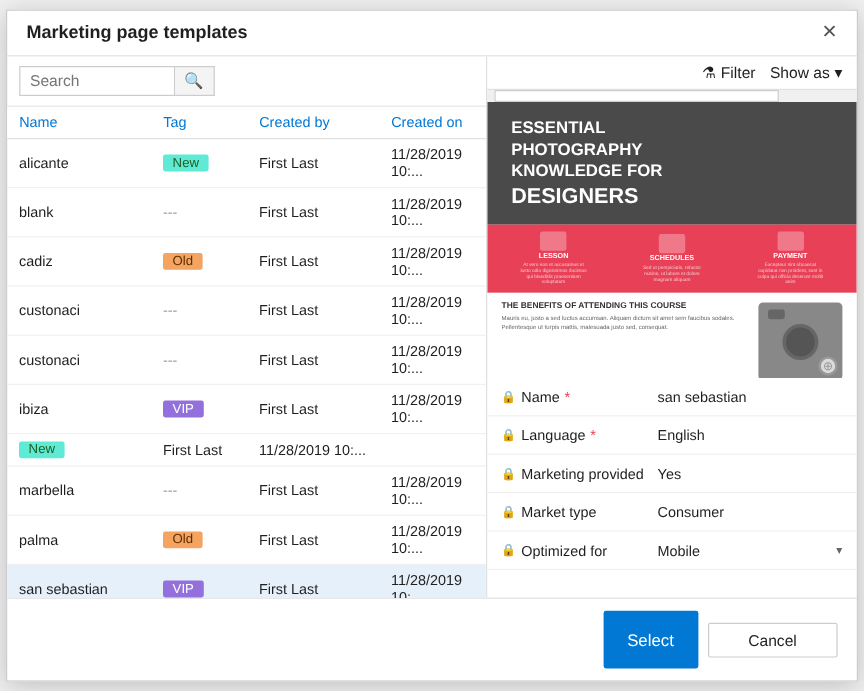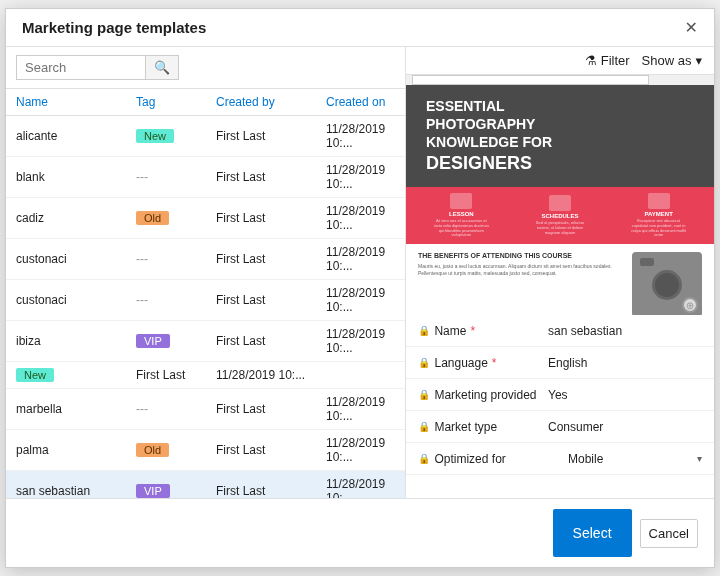--- a/index.html
+++ b/index.html
@@ -387,21 +387,20 @@
       flex: 1;
     }
 
     .property-value-dropdown {
       font-size: 12px;
       color: #1f1f1f;
       flex: 1;
       display: flex;
       align-items: center;
       justify-content: space-between;
-      margin-left: 20px;
     }
 
     .lock-icon {
       font-size: 10px;
       color: #777;
     }
 
     
     .dialog-footer {
       display: flex;
@@ -420,21 +419,21 @@
       font-size: 14px;
       cursor: pointer;
       border-radius: 2px;
       margin-left: 44px;
     }
 
     .btn-cancel {
       background: #fff;
       color: #1f1f1f;
       border: 1px solid #ccc;
-      padding: 6px 8px;
+      padding: 6px 33px;
       font-size: 13px;
       cursor: pointer;
       border-radius: 2px;
     }
 
     .dropdown-arrow {
       font-size: 10px;
       color: #666;
     }
   </style>

